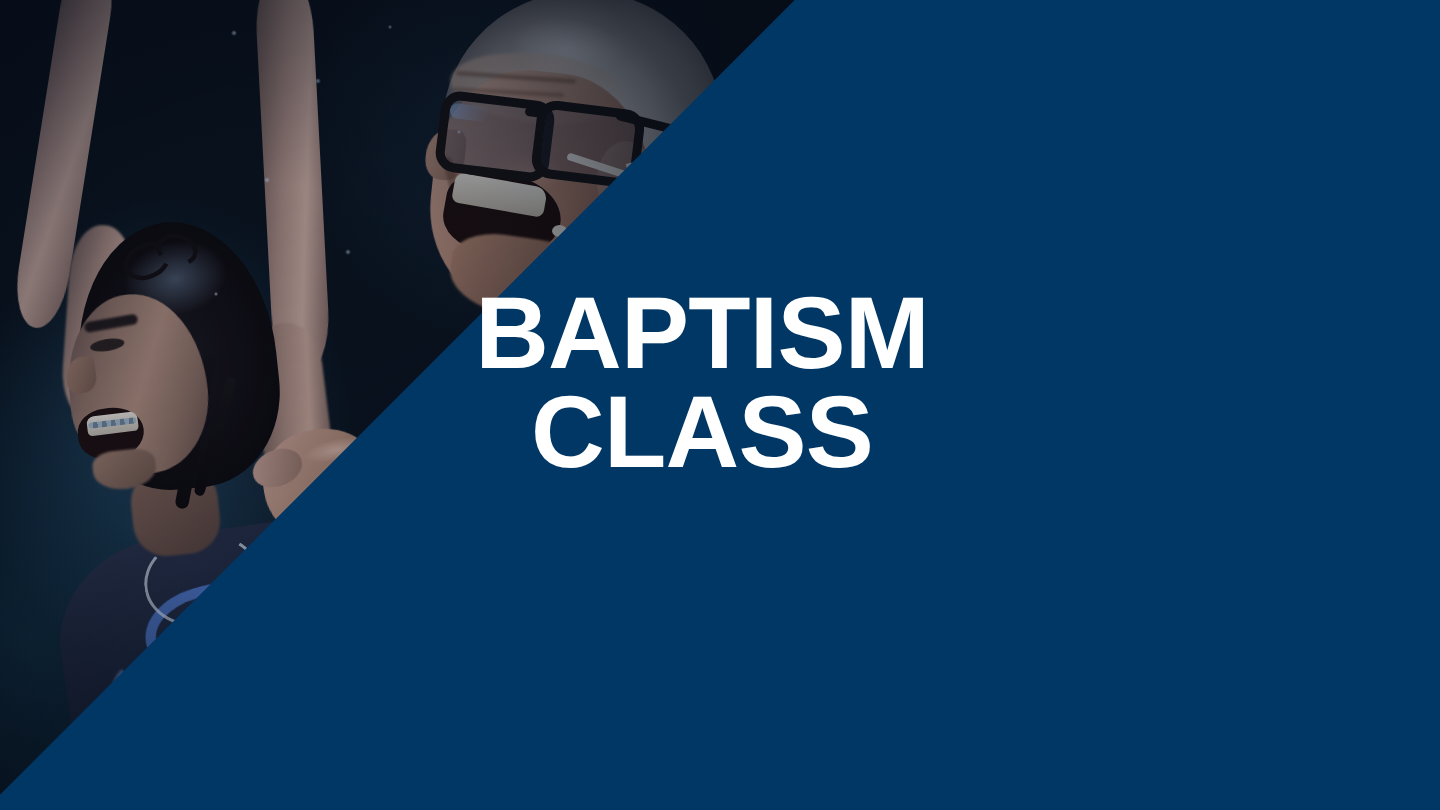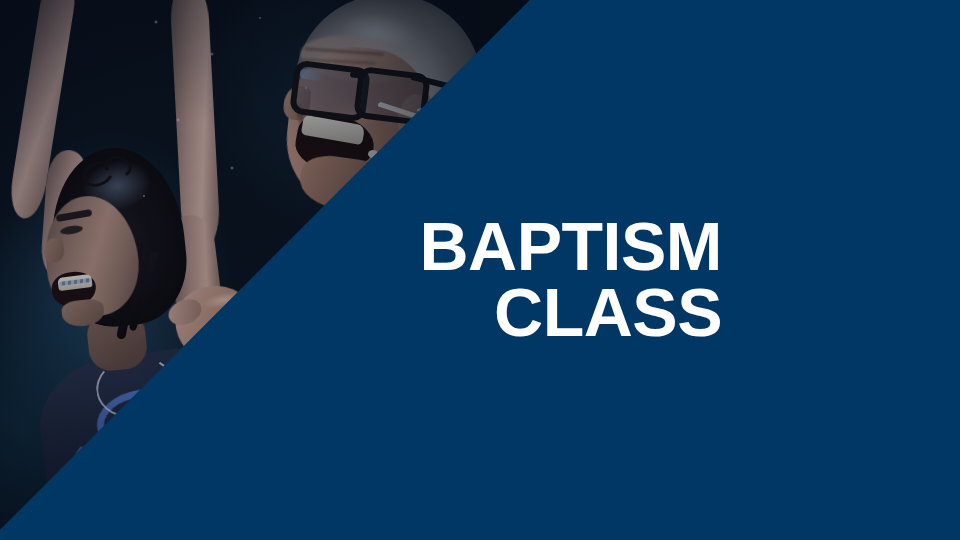--- a/index.html
+++ b/index.html
@@ -406,30 +406,29 @@
     position:absolute;
     left:0;top:0;width:960px;height:540px;
     background:#013765;
     -webkit-clip-path:polygon(530px 0, 960px 0, 960px 540px, 0 540px, 0 530px);
     clip-path:polygon(530px 0, 960px 0, 960px 540px, 0 540px, 0 530px);
   }
 
   
   #title{
     position:absolute;
-    left:262px;top:190px;width:460px;
-    text-align:right;
+    left:238px;top:190px;width:460px;
+    text-align:center;
     color:#ffffff;
     font-family:"Liberation Sans",sans-serif;
     font-weight:bold;
     font-size:68px;
     line-height:.97;
     letter-spacing:-0.5px;
     white-space:nowrap;
-    margin-top:24px;
   }
   #title .ln{display:block;}
 </style>
 </head>
 <body>
 
 <div id="stage">
 
   <div id="photo">
     <div class="ph bk-haze"></div>

